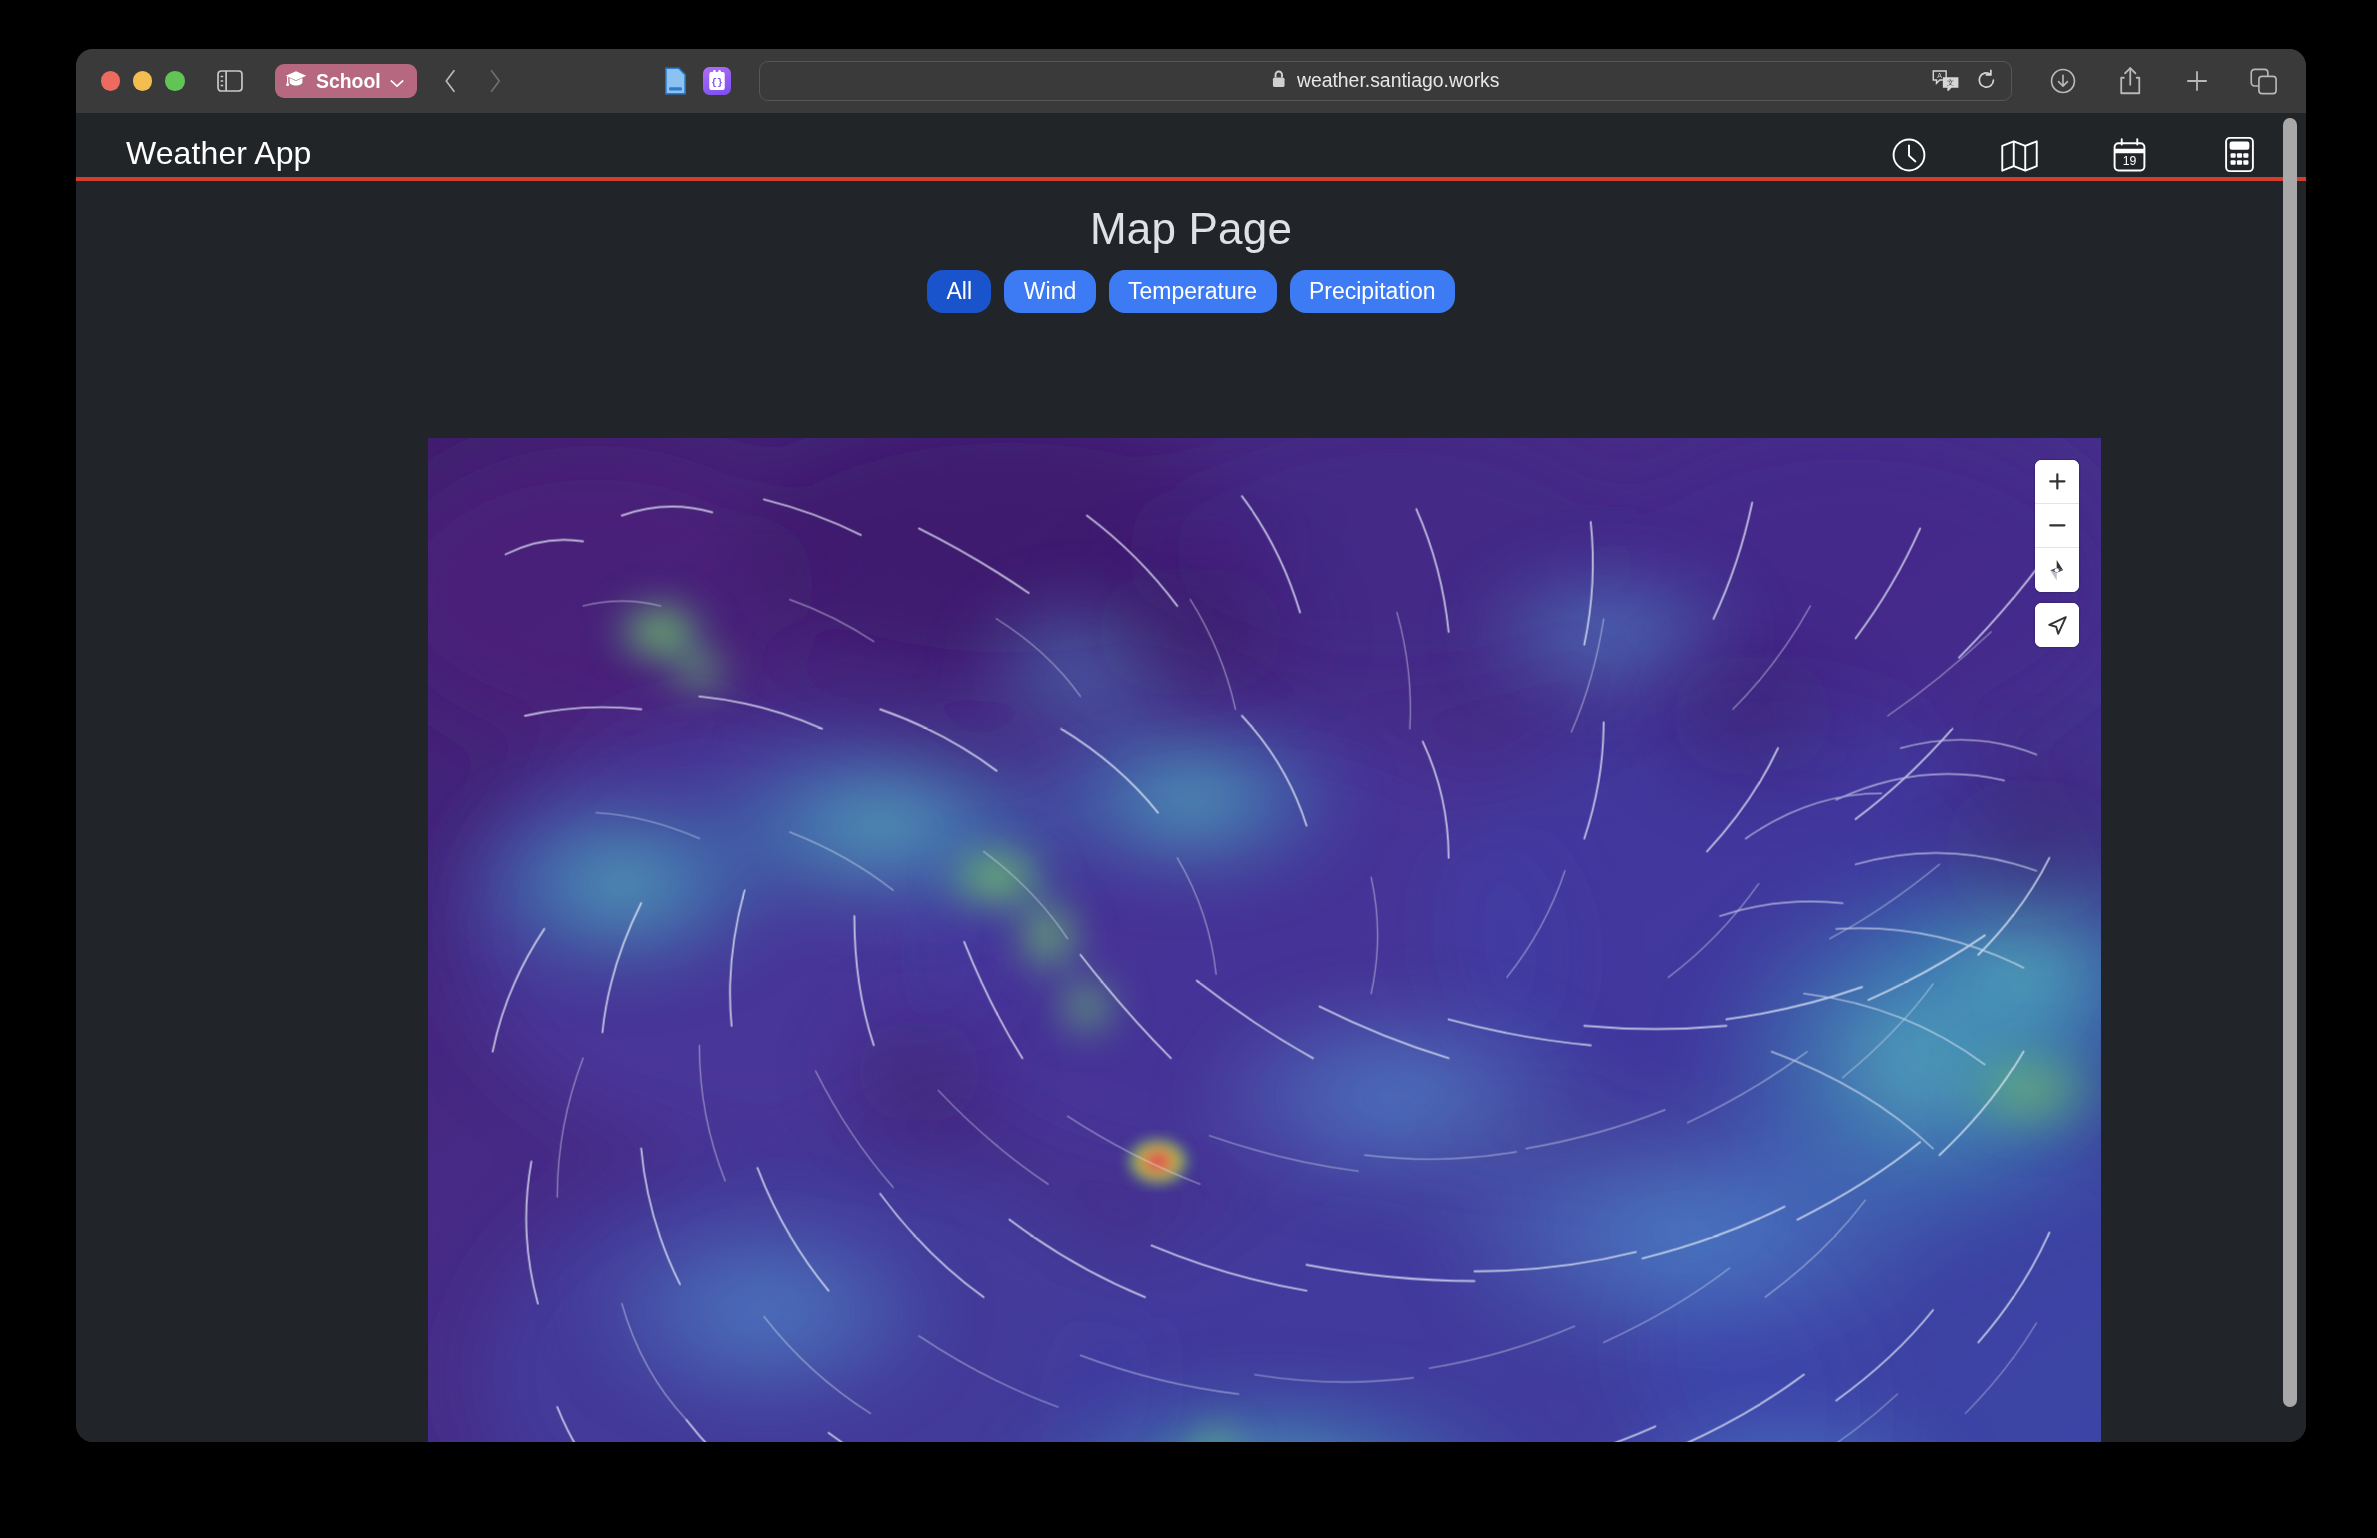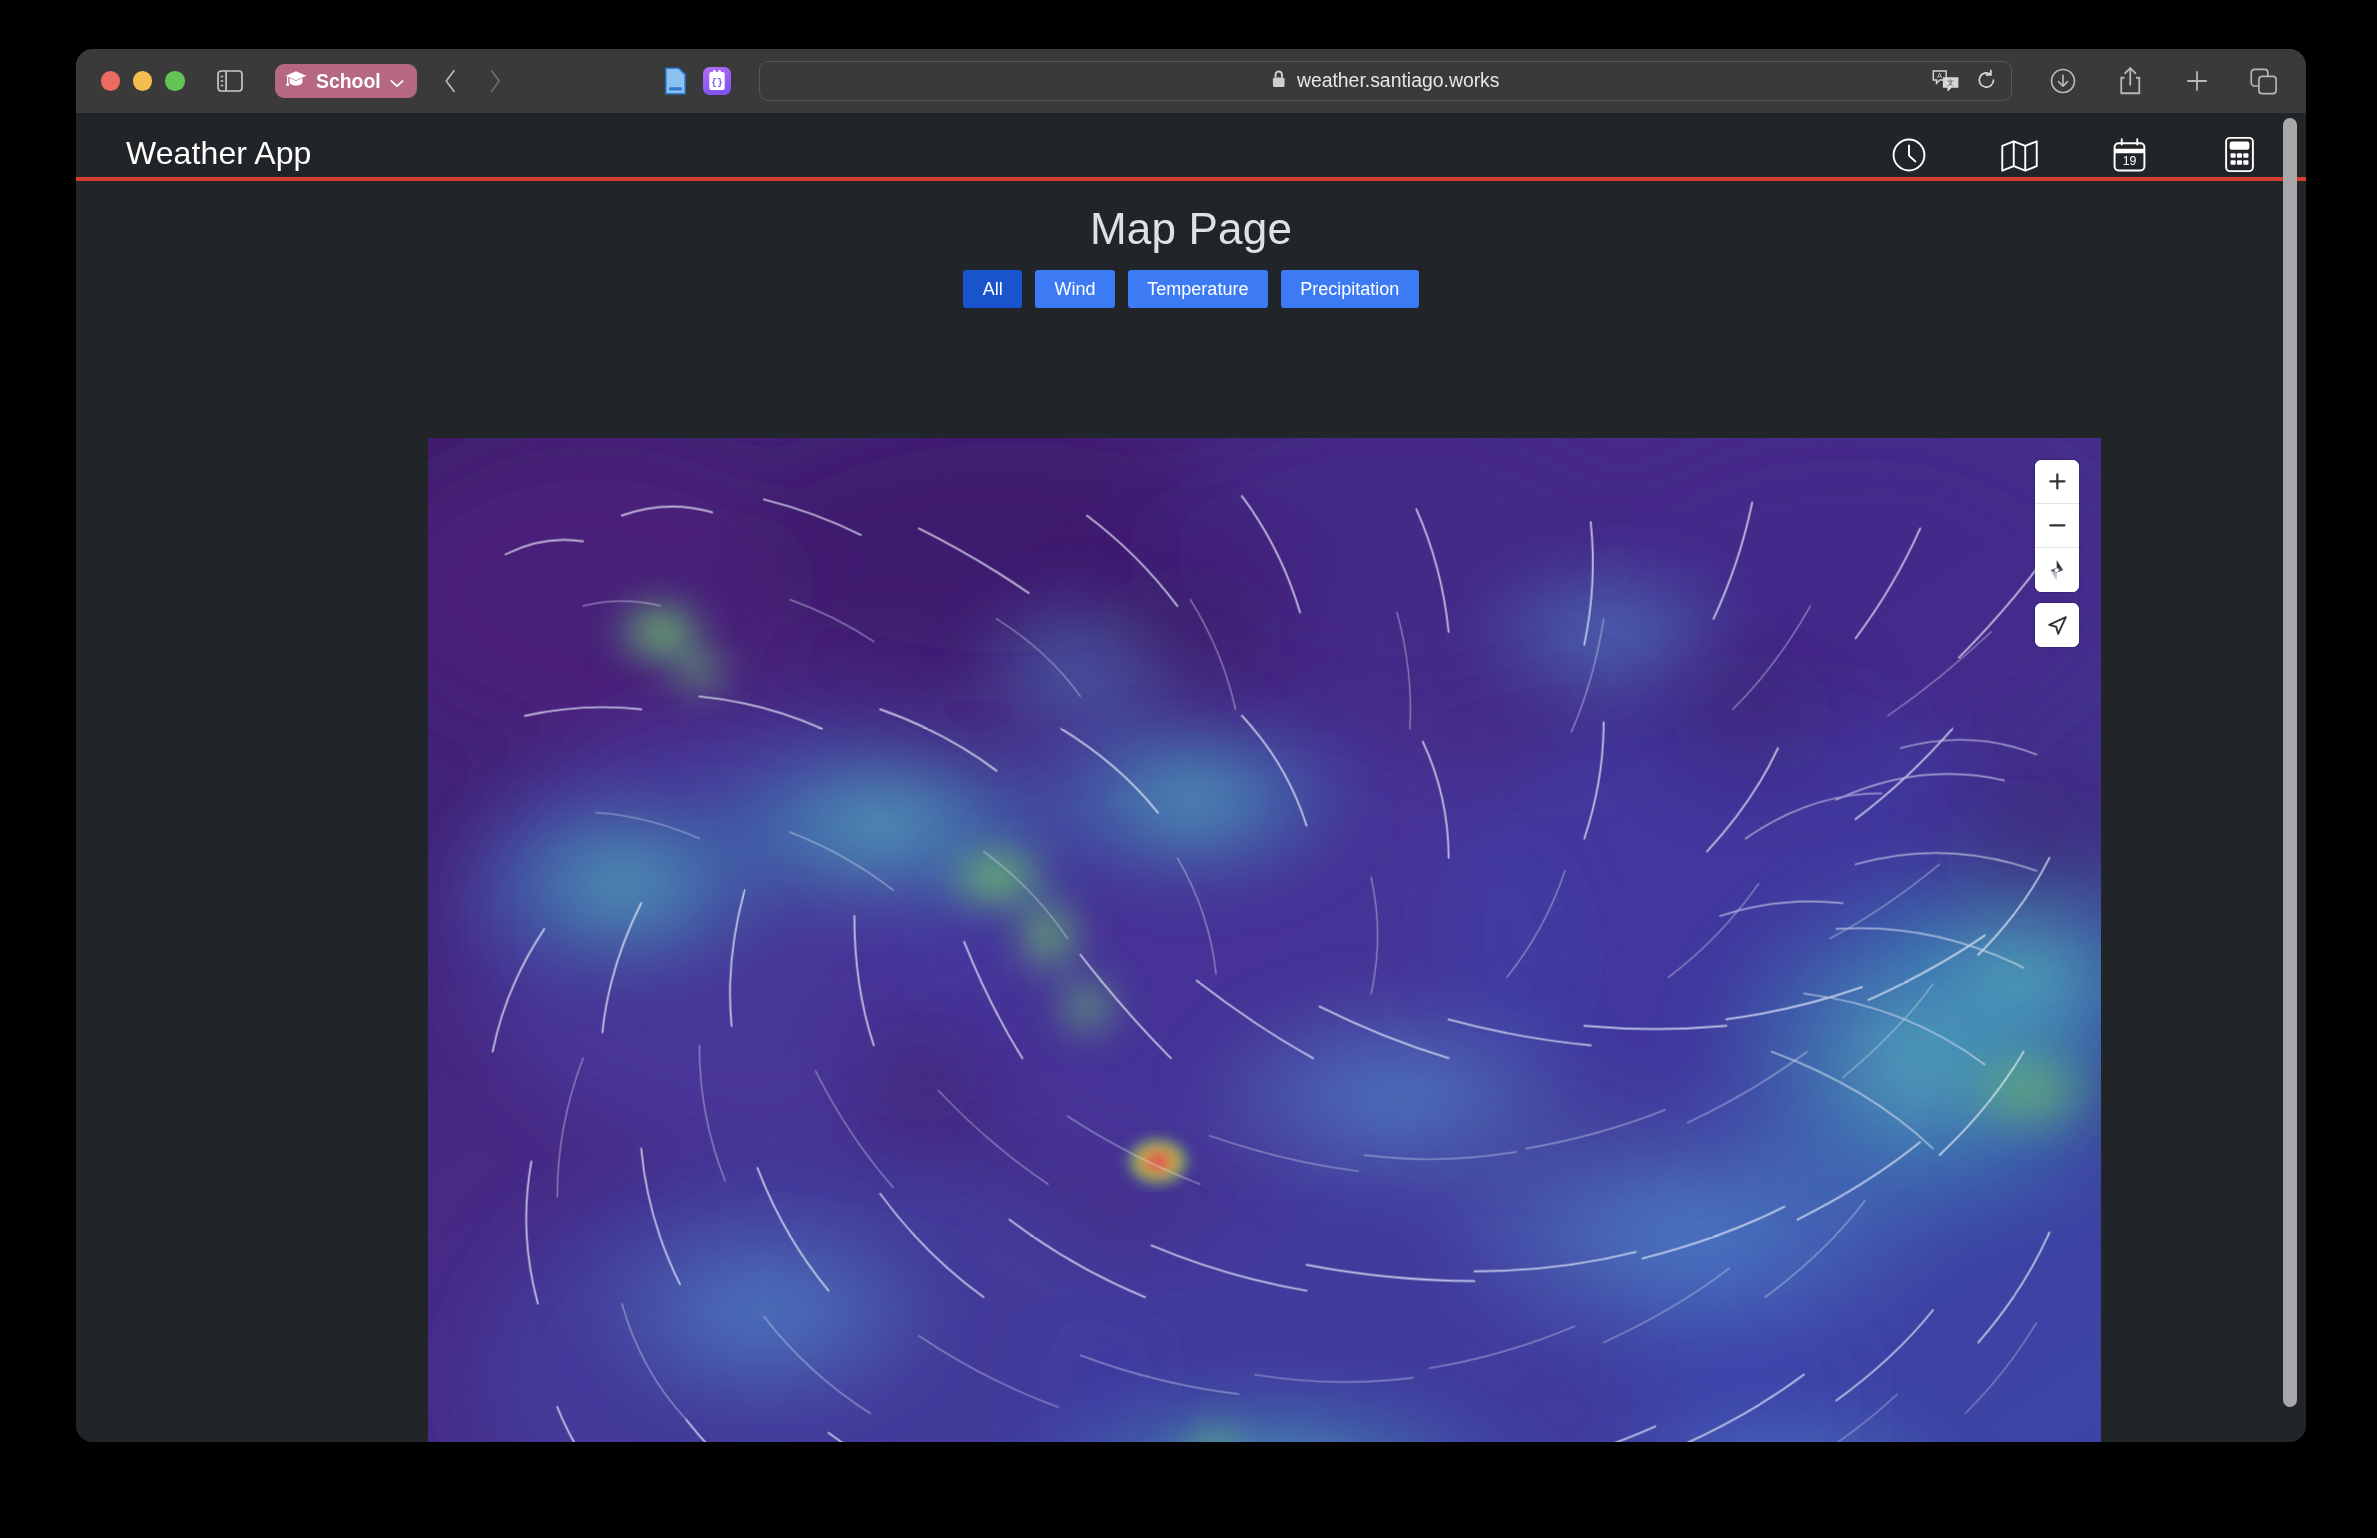--- a/index.html
+++ b/index.html
@@ -124,23 +124,23 @@
   }
 
   .filters {
     display: flex;
     justify-content: center;
     gap: 13px;
     margin-top: 15.5px;
   }
   .filter-btn {
     border: none;
-    border-radius: 3px;
+    border-radius: 16px;
     color: #fff;
-    font-size: 18px;
+    font-size: 23px;
     font-family: "Liberation Sans", sans-serif;
     padding: 10.3px 19.4px;
     cursor: pointer;
     line-height: 1;
     background: #3d7bf5;
   }
   .filter-btn.active { background: #1a54cc; }
 
   
   .map-wrap {

